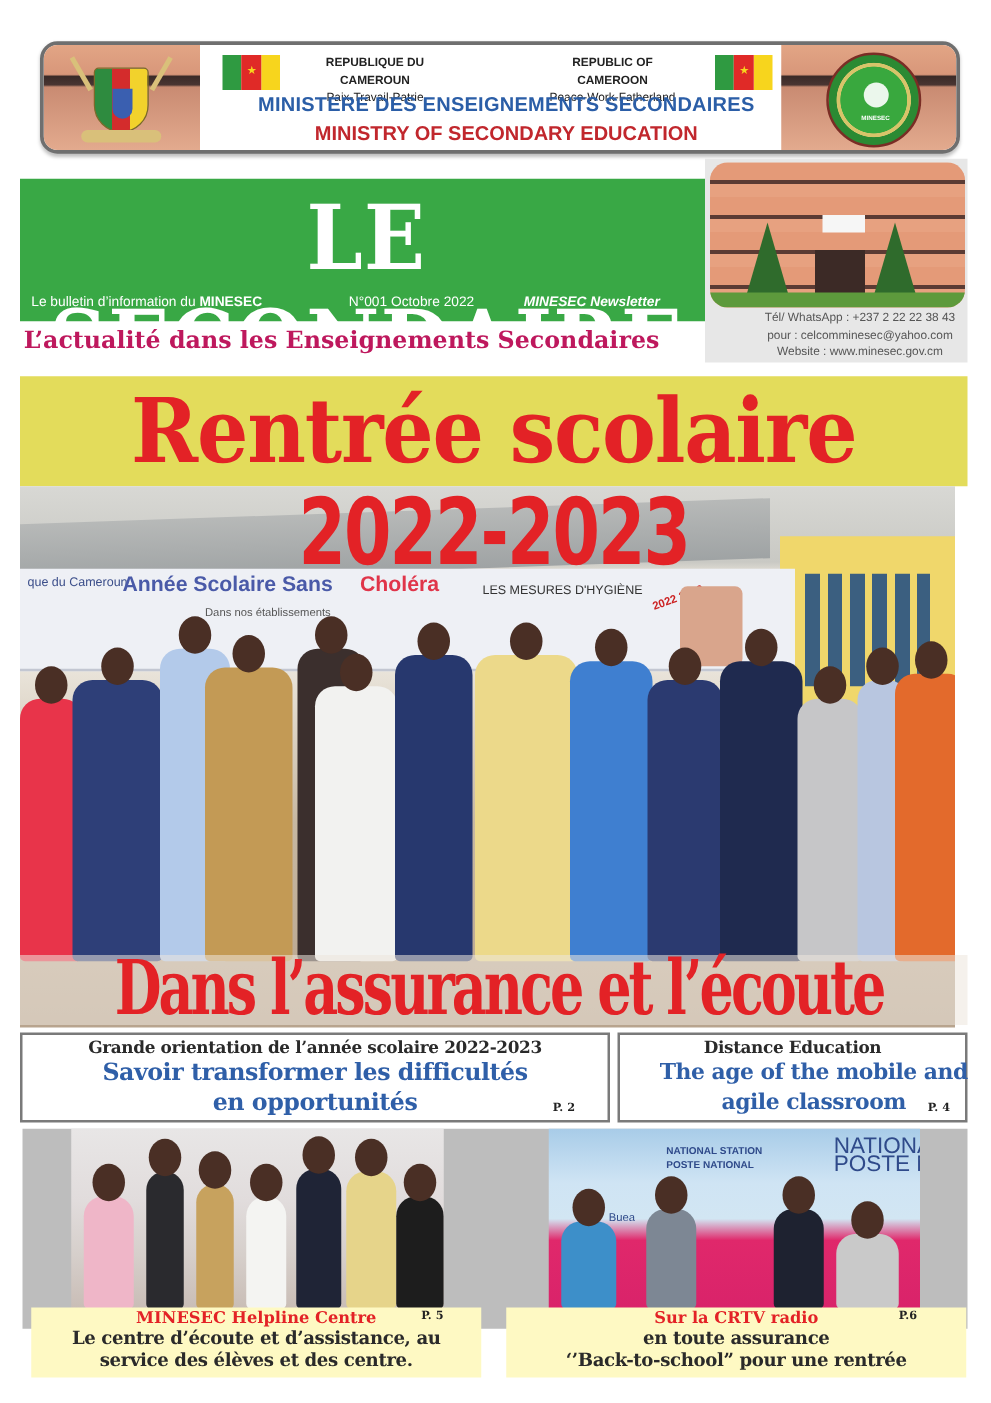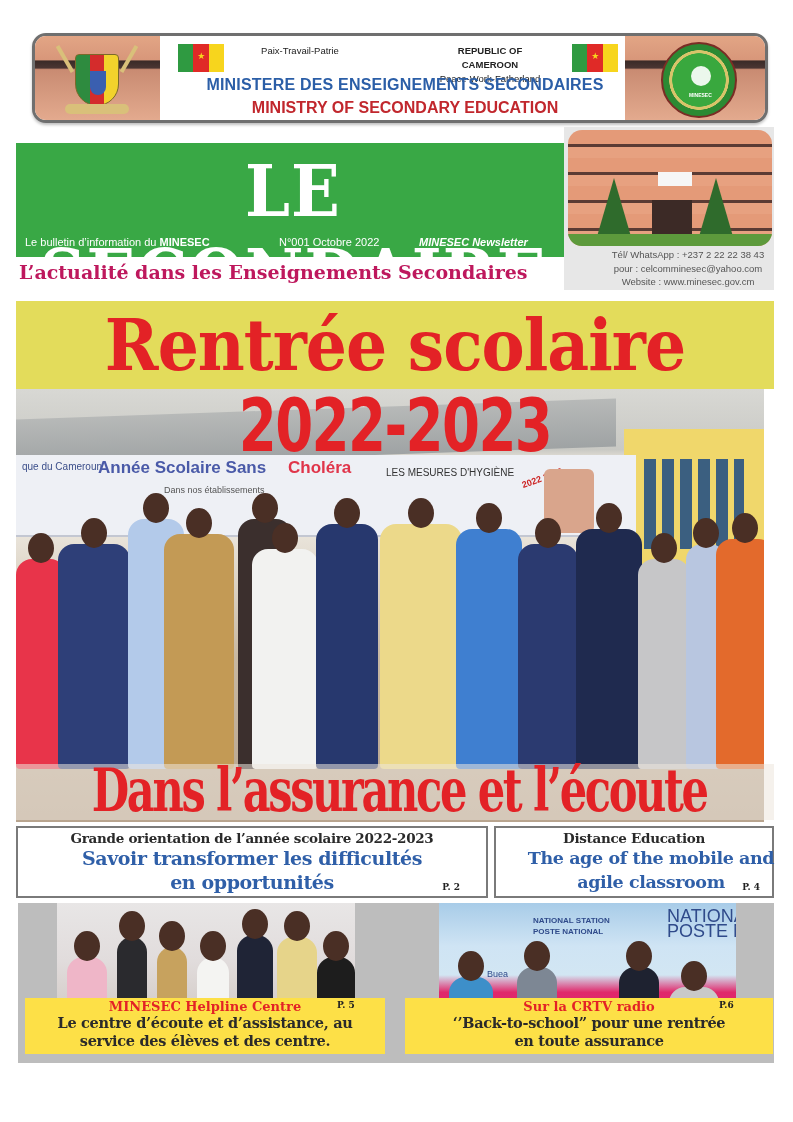--- a/index.html
+++ b/index.html
@@ -152,21 +152,21 @@
   
   .story-strip { position: absolute; left: 18px; top: 903px; width: 756px; height: 160px; background: #bdbdbd; }
   .story-photo { position: absolute; top: 903px; height: 144px; overflow: hidden; }
   .story-photo.left { left: 57px; width: 298px; background: linear-gradient(180deg, #e8e6e6 0%, #e1dcdc 40%, #d6cfcb 70%, #c9bdb6 100%); }
   .story-photo.right { left: 439px; width: 297px; background: linear-gradient(180deg, #a8cce8 0%, #cfe4f4 30%, #d2e6f3 50%, #e0286b 62%, #d9236a 100%); }
   .radio-sign1 { position: absolute; left: 94px; top: 12px; font-size: 8px; font-weight: bold; color: #2f4a8a; line-height: 11px; }
   .radio-sign2 { position: absolute; left: 228px; top: 6px; font-size: 18px; font-weight: normal; color: #2f4a8a; line-height: 15px; }
   .radio-sign3 { position: absolute; left: 48px; top: 66px; font-size: 9px; color: #2f4a8a; }
 
   .story-caption {
-    position: absolute; top: 998px; height: 56px; background: #fde047;
+    position: absolute; top: 1046px; height: 56px; background: #fef9c3;
   }
   .story-caption.left { left: 25px; width: 360px; }
   .story-caption.right { left: 405px; width: 368px; }
   .cap-kicker {
     position: absolute; left: 0; width: 100%; top: 1px; text-align: center;
     font-family: "DejaVu Serif", serif; font-weight: bold; font-size: 13px; color: #e32226;
   }
   .cap-page { position: absolute; top: 2px; font-family: "DejaVu Serif", serif; font-weight: bold; font-size: 9px; color: #222; }
   .story-caption.left .cap-page { left: 312px; }
   .story-caption.right .cap-page { left: 314px; }
@@ -187,20 +187,21 @@
       </div>
     <div class="coat-ribbon"></div>
   </div>
 
   <div class="flag left">
       <span class="g"></span>
       <span class="r"></span>
       <span class="y"></span>
     </div>
   <div class="rep fr">
+    <div class="b">REPUBLIQUE DU CAMEROUN</div>
     <div>Paix-Travail-Patrie</div>
   </div>
   <div class="rep en">
     <div class="b">REPUBLIC OF CAMEROON</div>
     <div>Peace-Work-Fatherland</div>
   </div>
   <div class="flag right">
       <span class="g"></span>
       <span class="r"></span>
       <span class="y"></span>
@@ -375,16 +376,16 @@
   <div class="cap-page">P. 5</div>
   <div class="cap-title">
     <div>Le centre d’écoute et d’assistance, au</div>
     <div>service des élèves et des centre.</div>
   </div>
 </div>
 <div class="story-caption right">
   <div class="cap-kicker">Sur la CRTV radio</div>
   <div class="cap-page">P.6</div>
   <div class="cap-title">
+    <div>en toute assurance</div>
     <div>‘’Back-to-school” pour une rentrée</div>
-    <div>en toute assurance</div>
   </div>
 </div>
 
 </body></html>

